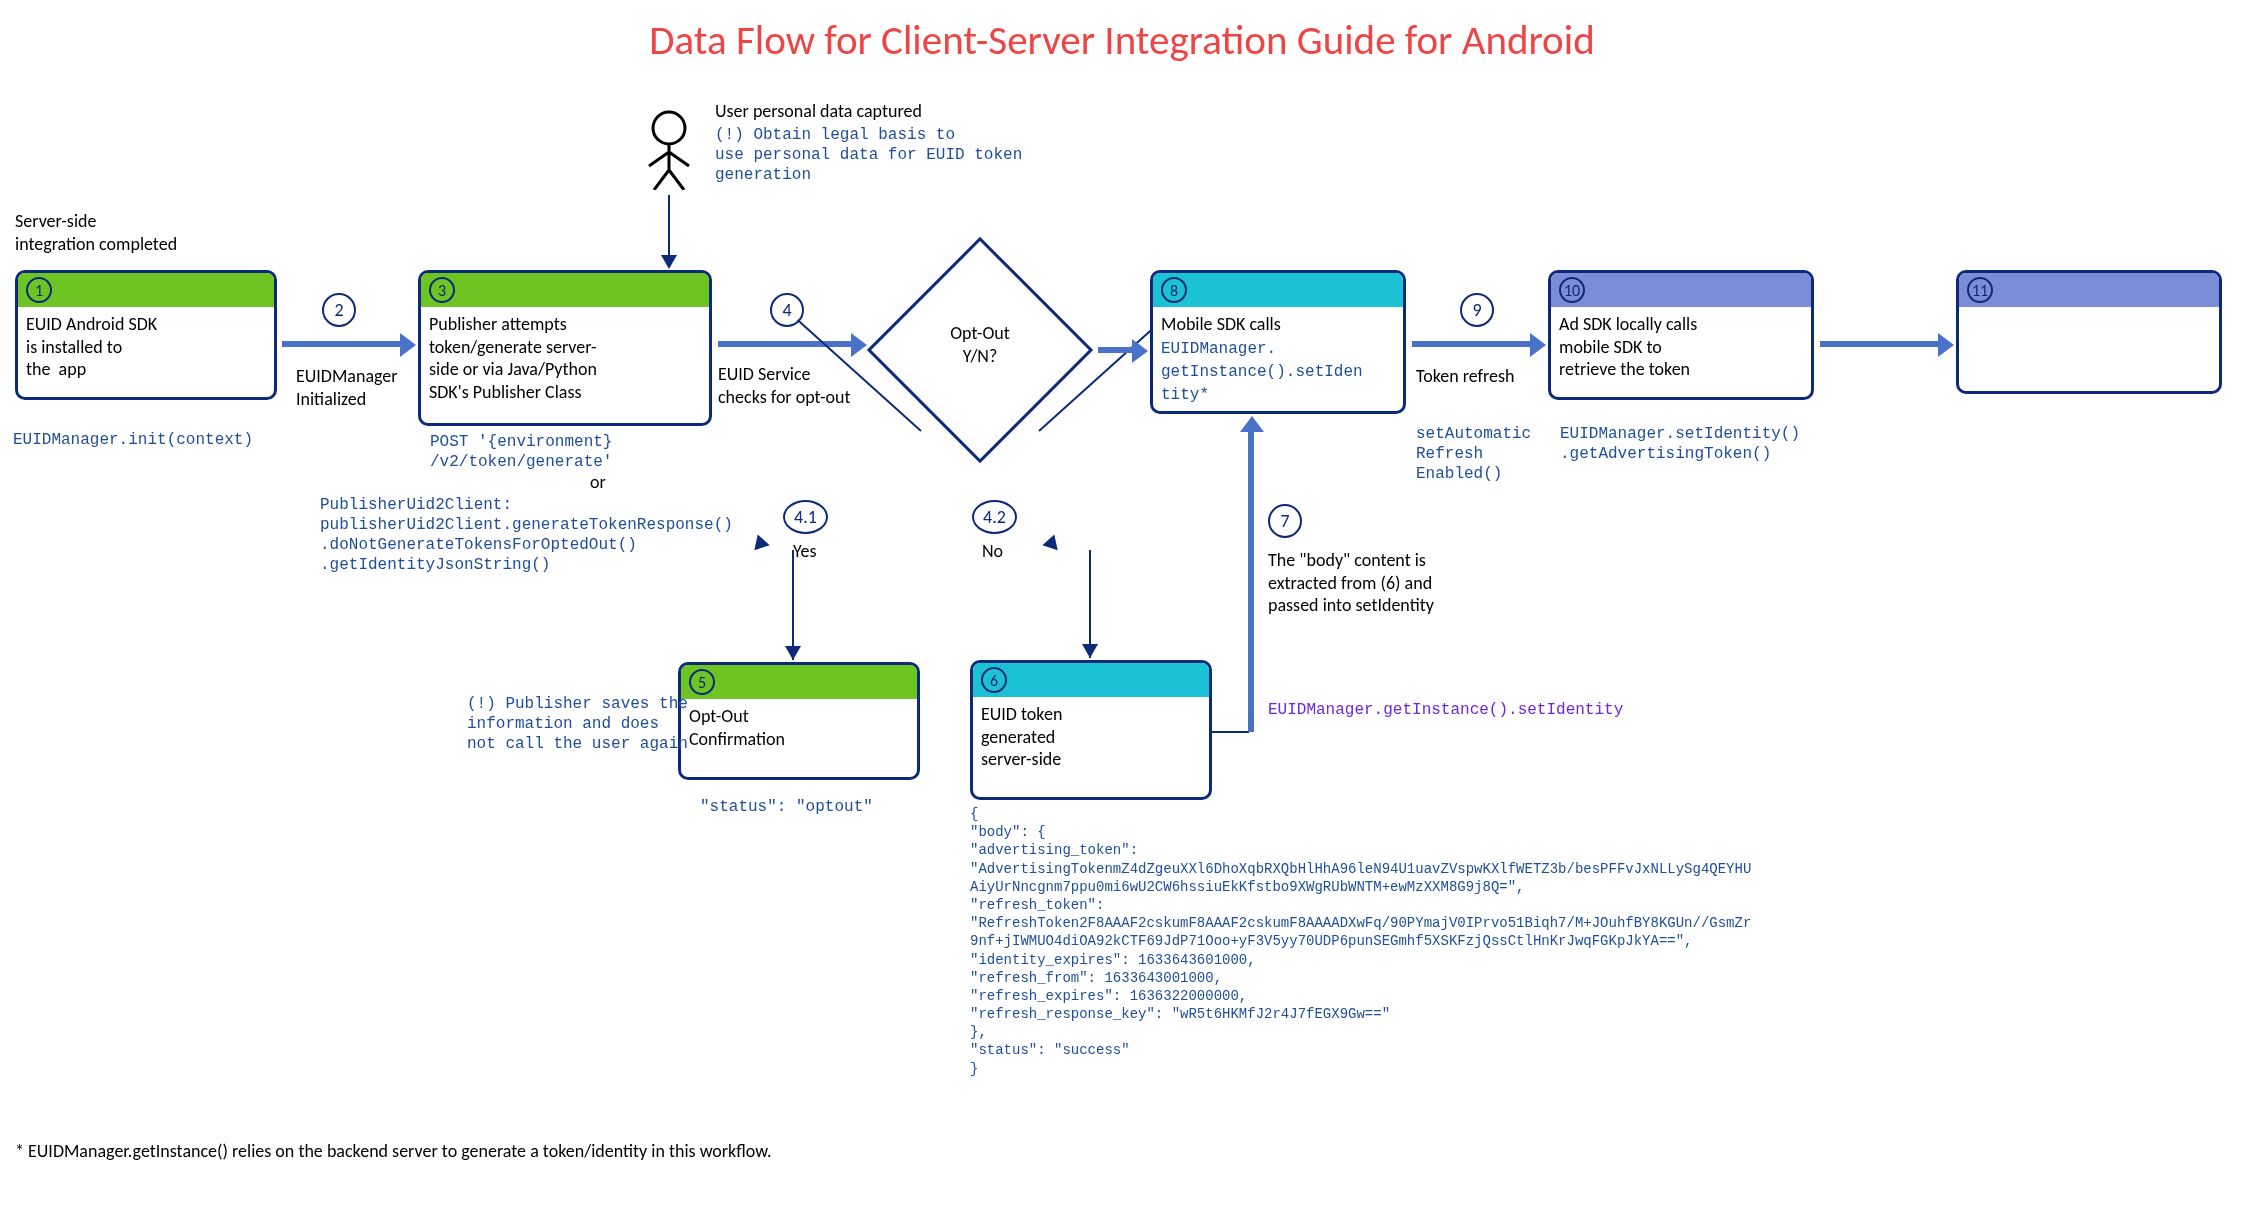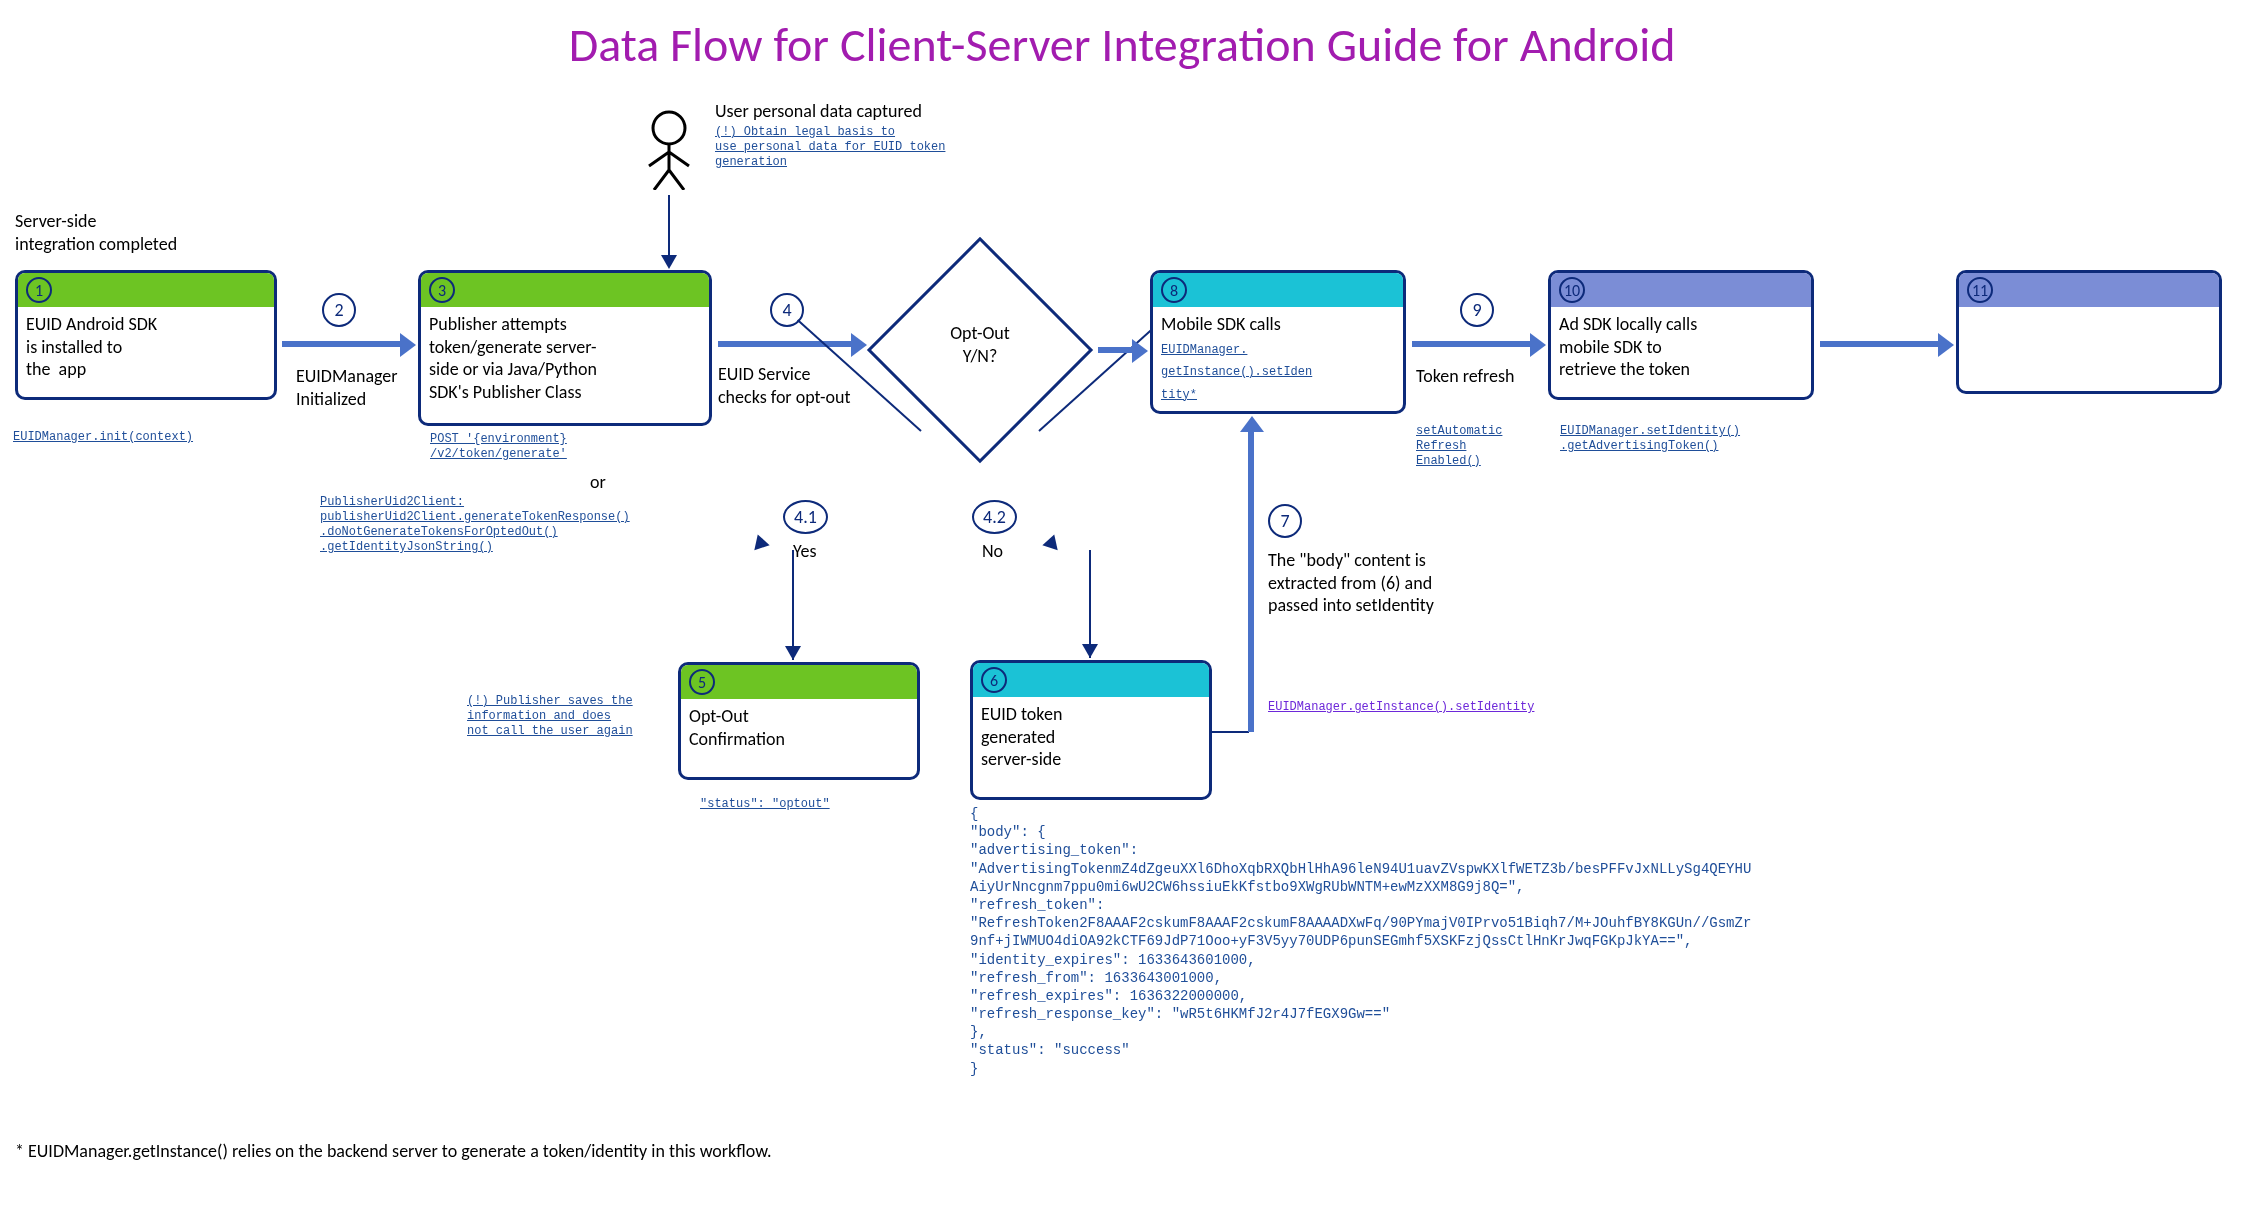--- a/index.html
+++ b/index.html
@@ -4,22 +4,22 @@
   <style>
     * { box-sizing: border-box; margin: 0; padding: 0; }
     body {
       font-family: 'Segoe UI', Calibri, Arial, sans-serif;
       background: white;
       width: 2244px;
       height: 1211px;
       position: relative;
     }
     .title {
-      color: #a21caf;
-      font-size: 48px;
+      color: #ef4444;
+      font-size: 41px;
       text-align: center;
       position: absolute;
       top: 15px;
       left: 0;
       right: 0;
     }
     .node {
       position: absolute;
       border: 3px solid #0d2a7a;
       border-radius: 10px;
@@ -53,25 +53,24 @@
       line-height: 1.25;
     }
     .label {
       position: absolute;
       font-size: 18px;
       color: #000;
       line-height: 1.25;
     }
     .annot {
       position: absolute;
-      font-size: 12px;
+      font-size: 16px;
       color: #1f4e99;
       font-family: 'Consolas', 'Courier New', monospace;
       line-height: 1.25;
-      text-decoration: underline;
     }
     .annot-gray { color: #6d28d9; margin-top: 48px; }
     .step-free {
       position: absolute;
       width: 34px;
       height: 34px;
       border: 2px solid #0d2a7a;
       border-radius: 50%;
       display: flex;
       align-items: center;

